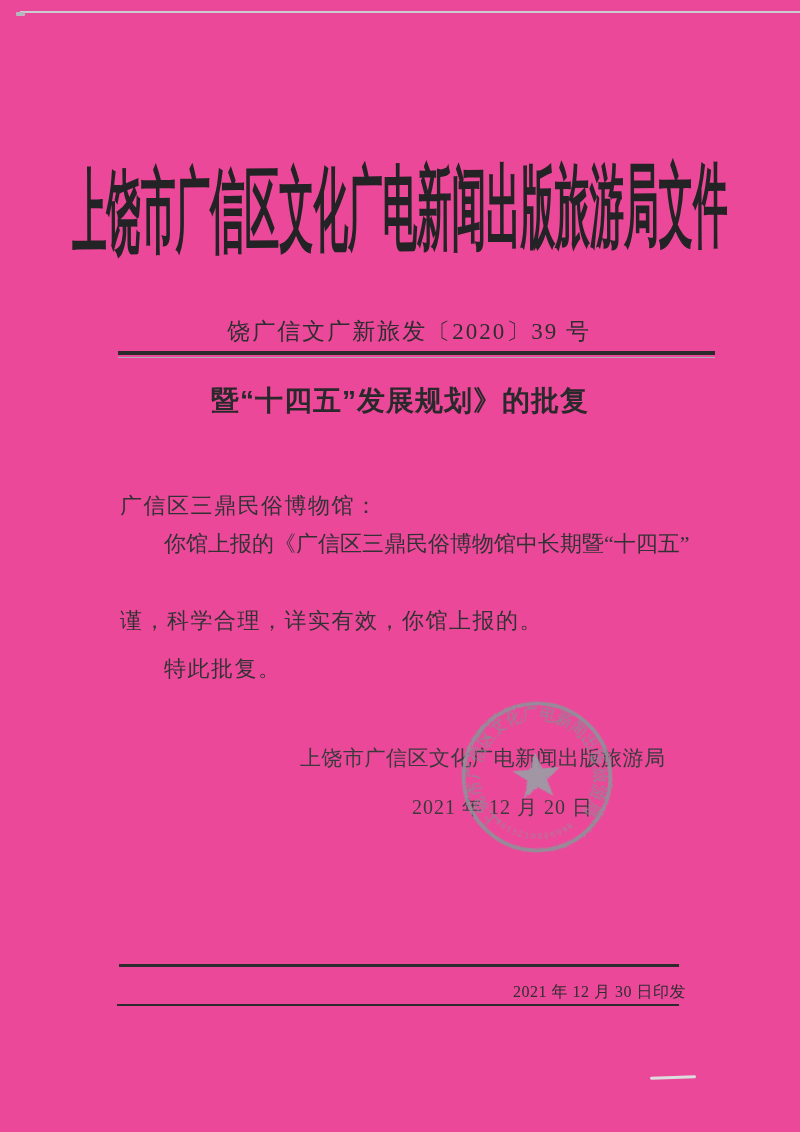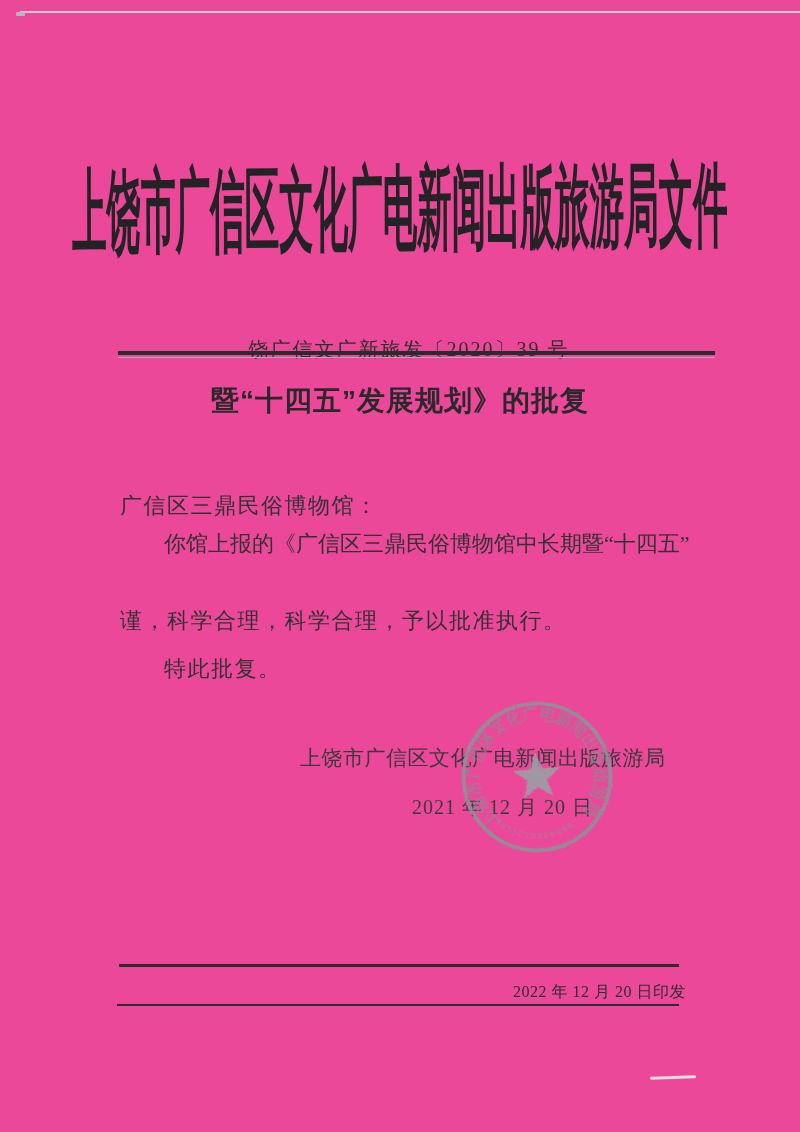--- a/index.html
+++ b/index.html
@@ -14,22 +14,22 @@
 
   
   .header{position:absolute;top:162px;left:11px;width:778px;display:flex;justify-content:center;}
   .header-text{
     font-family:"Liberation Sans",sans-serif;font-weight:bold;
     font-size:92px;line-height:1;color:#232325;white-space:nowrap;
     transform:scaleX(0.375) rotate(-0.25deg);transform-origin:center;
   }
 
   .doc-number{
-    position:absolute;top:336px;left:0;width:800px;text-align:center;padding-left:18px;
-    box-sizing:border-box;font-size:20px;letter-spacing:2px;color:#2e2e30;
+    position:absolute;top:316px;left:0;width:800px;text-align:center;padding-left:18px;
+    box-sizing:border-box;font-size:23px;letter-spacing:2px;color:#2e2e30;
   }
 
   .rule-thick{position:absolute;top:351px;left:118px;width:597px;height:4px;background:#2b2b2d;}
   .rule-echo{position:absolute;top:357px;left:118px;width:597px;height:1px;background:#abafb5;}
 
   .title{
     position:absolute;top:382px;left:8px;width:784px;text-align:center;
     font-family:"Liberation Sans",sans-serif;font-weight:bold;
     font-size:28px;line-height:37px;letter-spacing:1px;color:#29292b;
   }
@@ -70,21 +70,21 @@
   <div class="rule-thick"></div>
   <div class="rule-echo"></div>
 
   <div class="title">
     <div>暨“十四五”发展规划》的批复</div>
   </div>
 
   <div class="salutation">广信区三鼎民俗博物馆：</div>
 
   <div class="body-line bl1">你馆上报的《广信区三鼎民俗博物馆中长期暨“十四五”</div>
-  <div class="body-line bl3">谨，科学合理，科学合理，予以批准执行。</div>
+  <div class="body-line bl3">谨，科学合理，详实有效，你馆上报的。</div>
 
   <div class="closing">特此批复。</div>
 
   <div class="signature">上饶市广信区文化广电新闻出版旅游局</div>
   <div class="sign-date">2021 年 12 月 20 日</div>
 
   <svg class="seal" viewBox="0 0 170 170" xmlns="http://www.w3.org/2000/svg">
     <defs>
       <filter id="rough" x="-10%" y="-10%" width="120%" height="120%">
         <feTurbulence type="fractalNoise" baseFrequency="0.55" numOctaves="2" result="n"></feTurbulence>
@@ -99,17 +99,17 @@
       <text font-family="Liberation Serif, serif" font-size="17.5" fill="#888c95">
         <textPath href="#sealArc" startOffset="0" textLength="280" lengthAdjust="spacingAndGlyphs">上饶市广信区文化广电新闻出版旅游局</textPath>
       </text>
       <text font-family="Liberation Sans, sans-serif" font-size="8" letter-spacing="2.5" fill="#8e929a">
         <textPath href="#codeArc" startOffset="14">3611210096088</textPath>
       </text>
     </g>
   </svg>
 
   <div class="footer-rule"></div>
-  <div class="footer-right">2022 年 12 月 20 日印发</div>
+  <div class="footer-right">2021 年 12 月 30 日印发</div>
   <div class="footer-underline"></div>
 
   <div class="speckle"></div>
 </div>
 
 </body></html>

